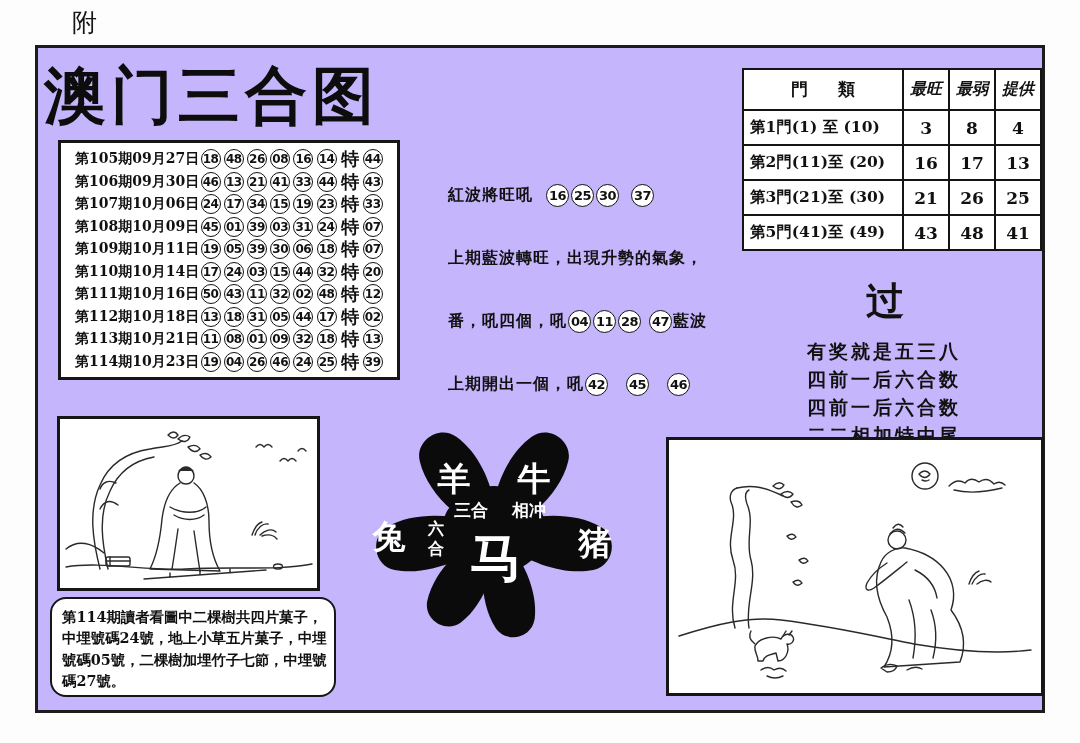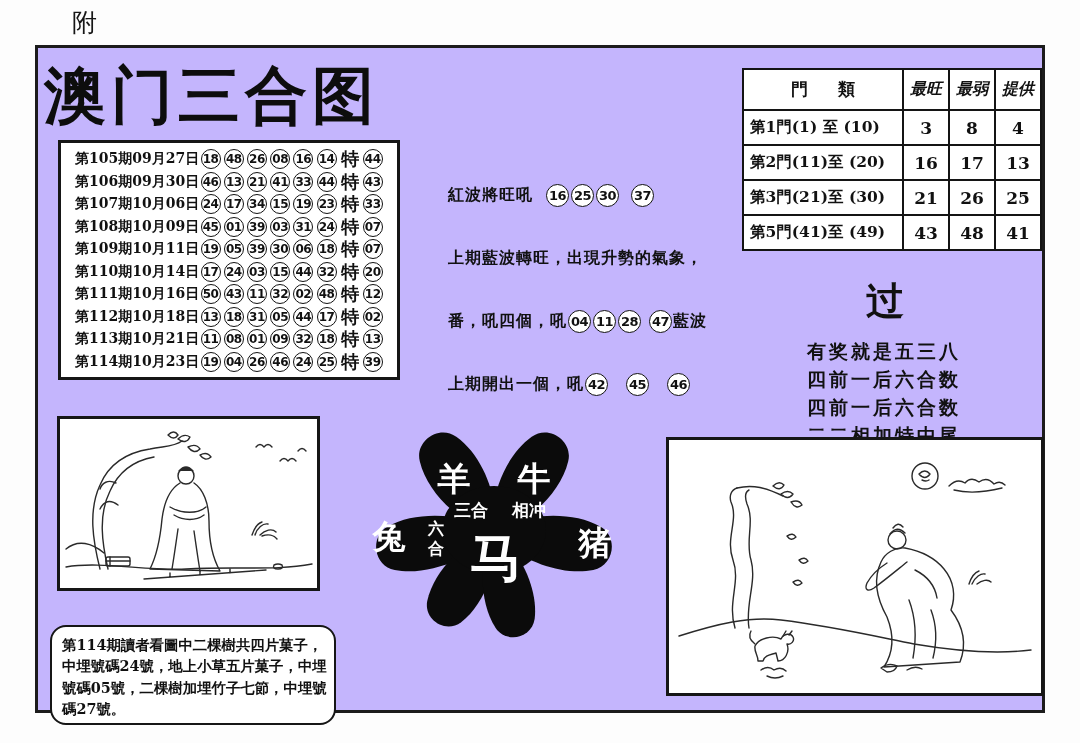--- a/index.html
+++ b/index.html
@@ -65,21 +65,21 @@
   }
   .sketch{width:100%;height:100%;display:block;}
   .sketch path,.sketch circle,.sketch ellipse,.sketch line,.sketch rect{
     fill:none;stroke:#2a2a2a;stroke-width:1.4;stroke-linecap:round;stroke-linejoin:round;
   }
   
   .reader-note{
     position:absolute;left:12px;top:549px;width:286px;height:100px;
     border:2.6px solid #161616;border-radius:16px;box-sizing:border-box;
     padding:7px 4px 6px 10px;font-size:14.4px;line-height:1.48;
-    font-family:"DejaVu Serif","Liberation Serif",serif;font-weight:600;background:#fff;margin-top:28px;
+    font-family:"DejaVu Serif","Liberation Serif",serif;font-weight:600;background:#fff;
   }
   
   .flower-wrap{position:absolute;left:303px;top:356px;width:306px;height:246px;}
   .flower-wrap svg{width:100%;height:100%;display:block;}
   .petal{fill:#0b0b0b;stroke:none;}
   .flower-text{fill:#ffffff;text-anchor:middle;font-family:"DejaVu Serif","Liberation Serif",serif;font-weight:700;}
 </style>
 </head>
 <body>
 

